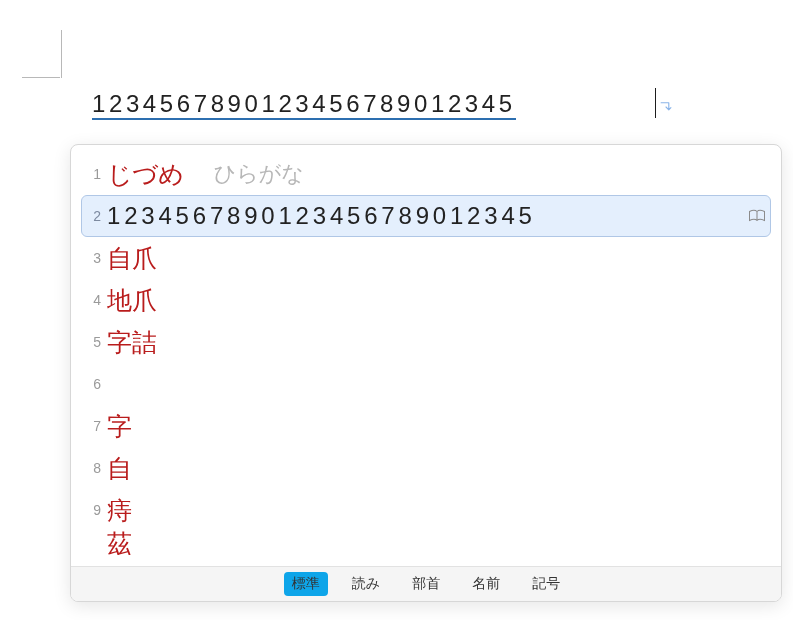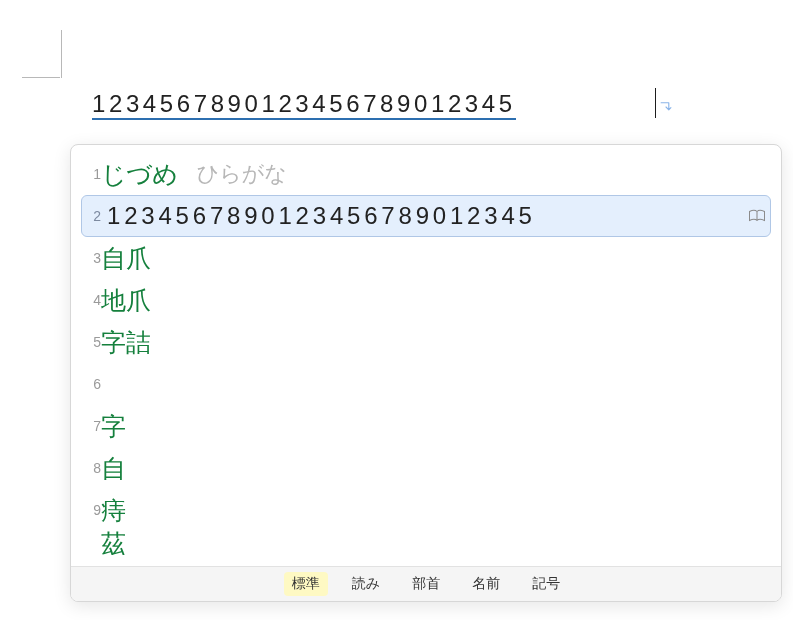--- a/index.html
+++ b/index.html
@@ -92,28 +92,28 @@
     }
     .cand-item .num {
       width: 18px;
       font-size: 14px;
       color: #9a9a9a;
       text-align: right;
       flex: none;
     }
     .cand-item .word {
       font-size: 25px;
-      color: #15803d;
-      margin-left: 0;
+      color: #b91c1c;
+      margin-left: 6px;
       white-space: nowrap;
     }
     .cand-item .hint {
       font-size: 22px;
       color: #b7b7b7;
-      margin-left: 19px;
+      margin-left: 30px;
       text-align: right;
     }
 
     .cand-item.selected {
       background: #e4effd;
       border: 1px solid #b0c7e6;
       box-sizing: border-box;
       padding-left: 1px;
     }
     .cand-item.selected .full {
@@ -147,21 +147,21 @@
       justify-content: center;
       gap: 16px;
       font-size: 14px;
     }
     .tab {
       color: #333;
       padding: 3px 8px;
       border-radius: 4px;
     }
     .tab.active {
-      background: #fef9c3;
+      background: #0ea5e9;
       font-family: Liberation Serif, serif;
     }
   </style>
 </head>
 <body>
 
 <div class="frame-corner"></div>
 
 <div class="input-line">1234567890123456789012345</div>
 <div class="caret"></div>

